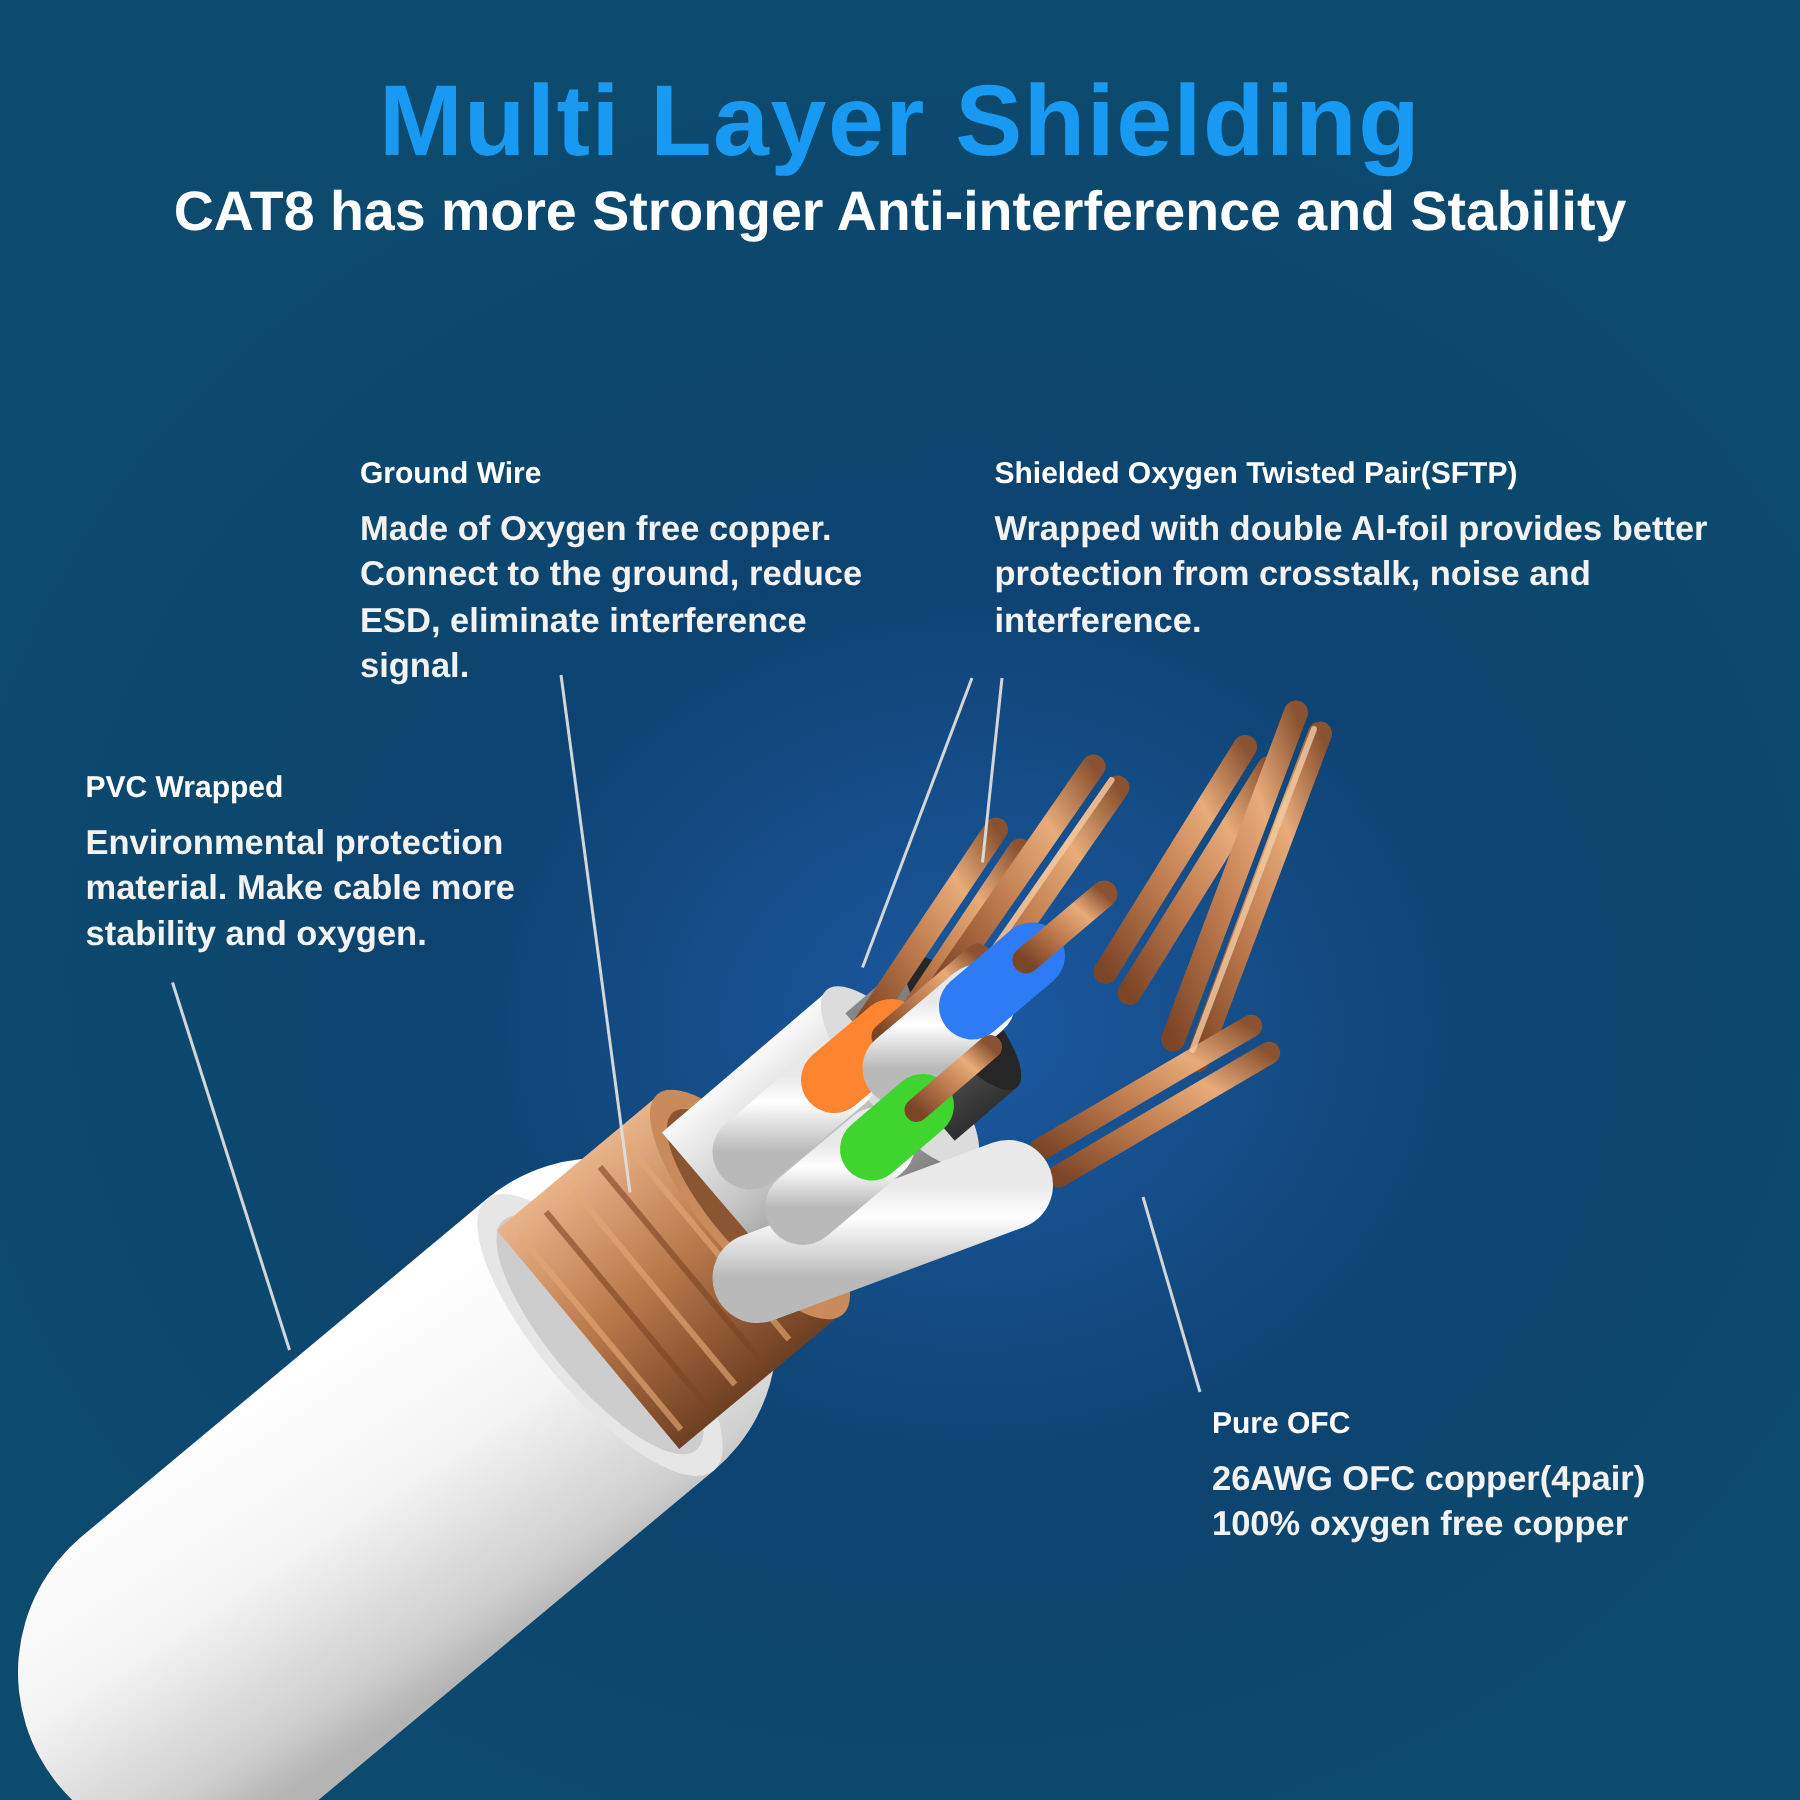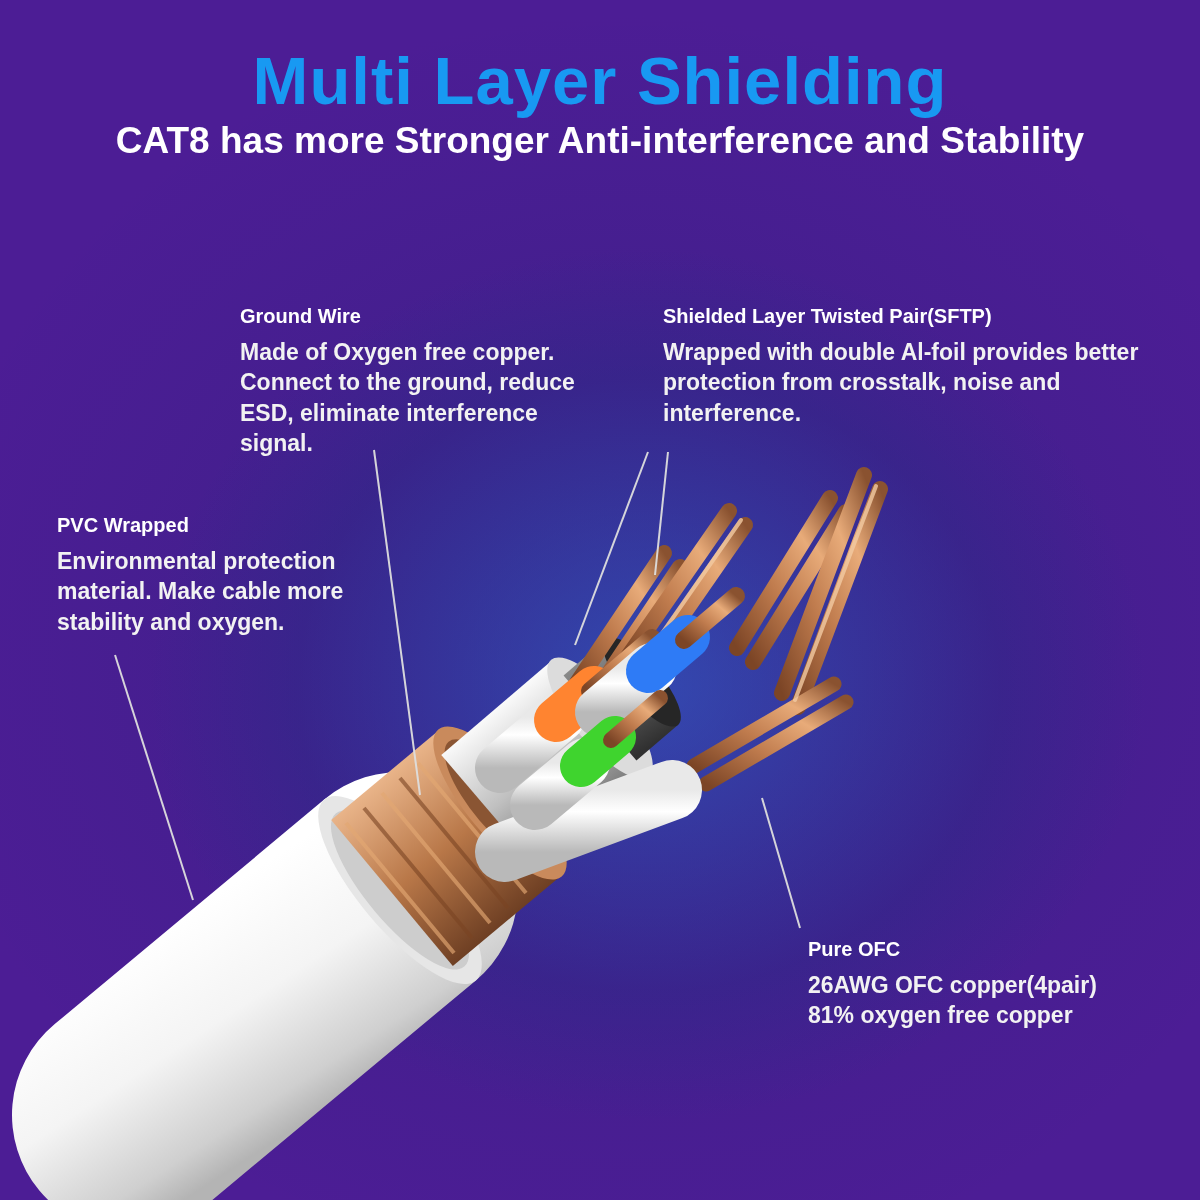--- a/index.html
+++ b/index.html
@@ -1,21 +1,21 @@
 <!DOCTYPE html>
 <html style="--title-blue: #1899f2; --background: #000000; --glow-blue: #2b70d8; --wire-blue: #2e7bf6; --wire-orange: #ff8430; --wire-green: #3fd42e; --copper: #b5714a; --jacket-white: #ffffff;"><head>
 <meta charset="utf-8">
 <style>
   * { margin: 0; padding: 0; box-sizing: border-box; }
   html, body { background: #000; }
   #stage {
     position: relative;
     width: 1200px;
     height: 1200px;
-    background: #4c1d95;
+    background: #0c4a6e;
     overflow: hidden;
     font-family: "Liberation Sans", "DejaVu Sans", sans-serif;
   }
   .glow {
     position: absolute; inset: 0;
     background:
       radial-gradient(640px 560px at 54% 57%, rgba(43,112,216,0.50), rgba(16,56,130,0.20) 55%, rgba(0,0,0,0) 78%),
       radial-gradient(950px 850px at 52% 54%, rgba(16,44,100,0.28), rgba(0,0,0,0) 75%);
   }
   svg.cable { position: absolute; inset: 0; width: 1200px; height: 1200px; }
@@ -155,28 +155,28 @@
 
   <h1 class="title">Multi Layer Shielding</h1>
   <div class="subtitle sub1">CAT8 has more Stronger Anti-interference and Stability</div>
 
   <div class="callout" id="co-ground">
     <h2>Ground Wire</h2>
     <p>Made of Oxygen free copper. Connect to the ground, reduce ESD, eliminate interference signal.</p>
   </div>
 
   <div class="callout" id="co-sftp">
-    <h2>Shielded Layer Twisted Pair(SFTP)</h2>
+    <h2>Shielded Oxygen Twisted Pair(SFTP)</h2>
     <p>Wrapped with double Al-foil provides better protection from crosstalk, noise and interference.</p>
   </div>
 
   <div class="callout" id="co-pvc">
     <h2>PVC Wrapped</h2>
     <p>Environmental protection material. Make cable more stability and oxygen.</p>
   </div>
 
   <div class="callout" id="co-ofc">
     <h2>Pure OFC</h2>
     <p>26AWG OFC copper(4pair)
-81% oxygen free copper</p>
+100% oxygen free copper</p>
   </div>
 
 </div>
 
 </body></html>

